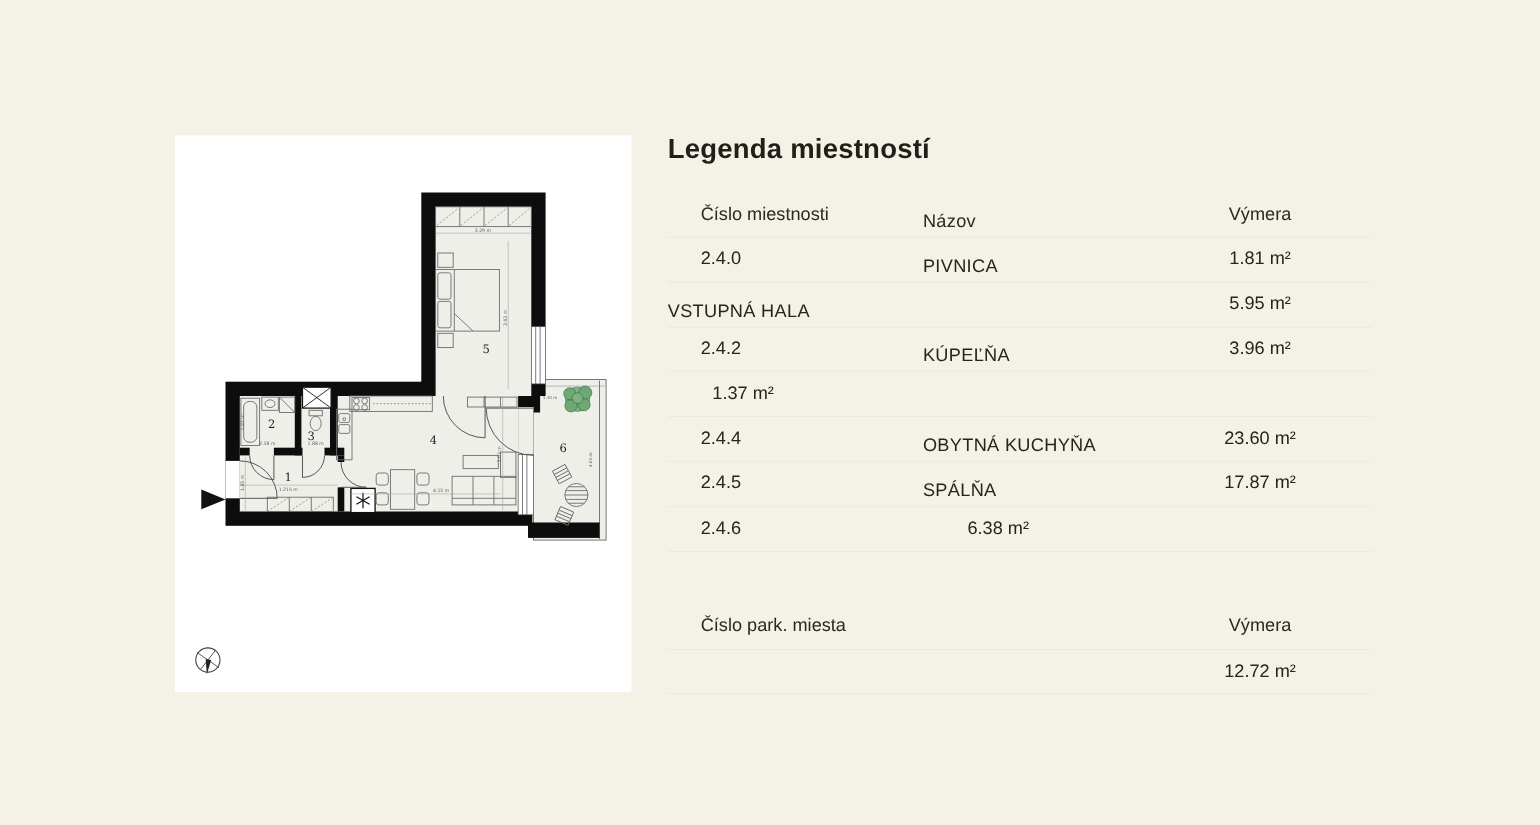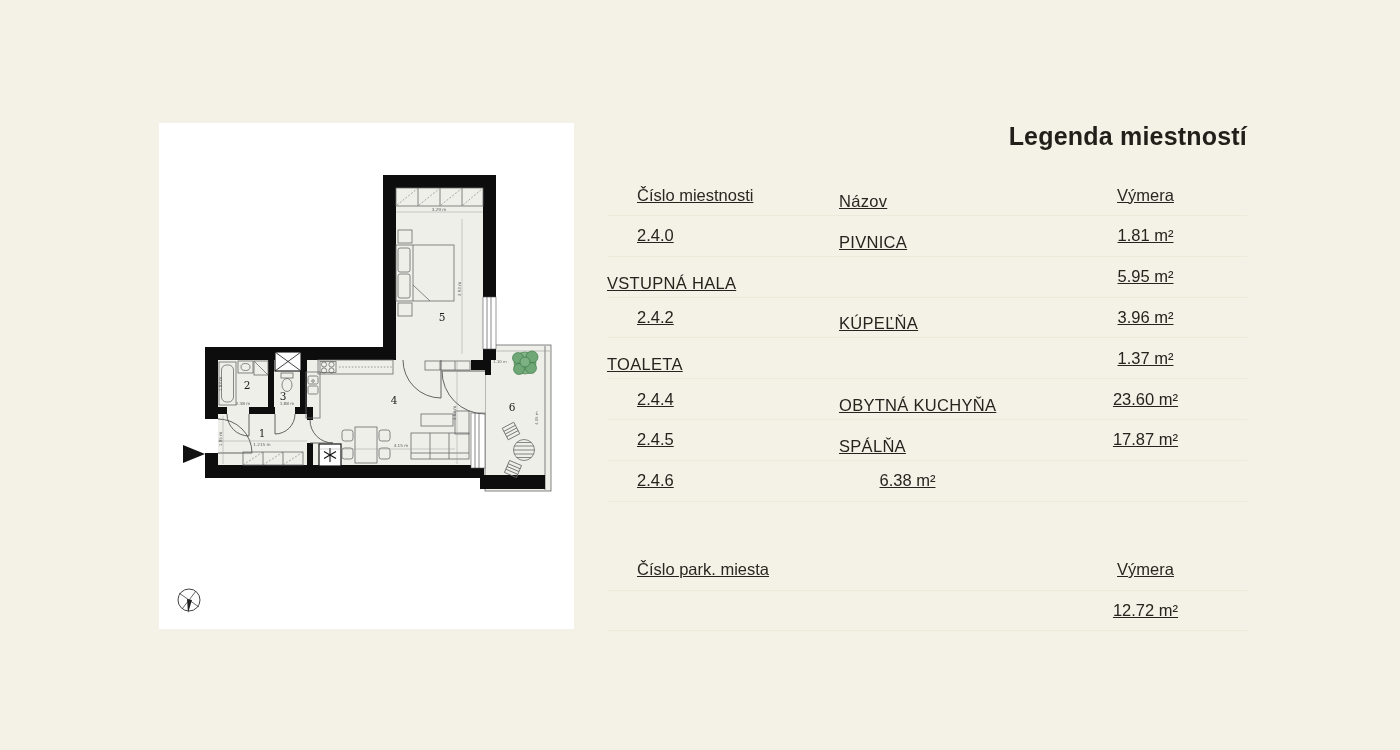--- a/index.html
+++ b/index.html
@@ -10,23 +10,23 @@
     color:#26241e;
     position:relative;
     overflow:hidden;
   }
   .floorplan-panel {
     position:absolute; left:159px; top:123px;
     width:415px; height:506px; background:#ffffff;
   }
   .legend { position:absolute; left:607px; top:122px; width:640px; }
   .legend-title {
-    font-size:25px; font-weight:700; color:#211f19; letter-spacing:.2px;text-align:right;
+    font-size:25px; font-weight:700; color:#211f19; letter-spacing:.2px;
   }
-  .tbl { margin-top:24px; border-bottom:1.5px solid #ecead9;text-decoration:underline; }
+  .tbl { margin-top:24px; border-bottom:1.5px solid #ecead9; }
   .thead, .trow { display:flex; align-items:center; font-size:16.5px; }
   .thead { height:40px; color:#2a2822; }
   .trow { height:40.8px; border-top:1.5px solid #ecead9; }
   .col-num  { width:232px; padding-left:30px; }
   .col-name { flex:1; letter-spacing:.3px;margin-top:13px; }
   .col-area { width:170px; text-align:center; padding-right:33px; }
   .parking { margin-top:48px; }
   svg text { font-family:"DejaVu Sans", sans-serif; }
   svg .roomnum { font-family:"DejaVu Serif", serif; font-size:10.5px; fill:#1d1d1d; }
   svg .dim { font-size:4.2px; fill:#5f5f5f; }
@@ -305,21 +305,20 @@
     <div class="trow">
       <span class="col-name">VSTUPNÁ HALA</span>
       <span class="col-area">5.95 m²</span>
     </div>
     <div class="trow">
       <span class="col-num">2.4.2</span>
       <span class="col-name">KÚPEĽŇA</span>
       <span class="col-area">3.96 m²</span>
     </div>
     <div class="trow">
-      <span class="col-name">TOALETA</span>
       <span class="col-area">1.37 m²</span>
     </div>
     <div class="trow">
       <span class="col-num">2.4.4</span>
       <span class="col-name">OBYTNÁ KUCHYŇA</span>
       <span class="col-area">23.60 m²</span>
     </div>
     <div class="trow">
       <span class="col-num">2.4.5</span>
       <span class="col-name">SPÁLŇA</span>

